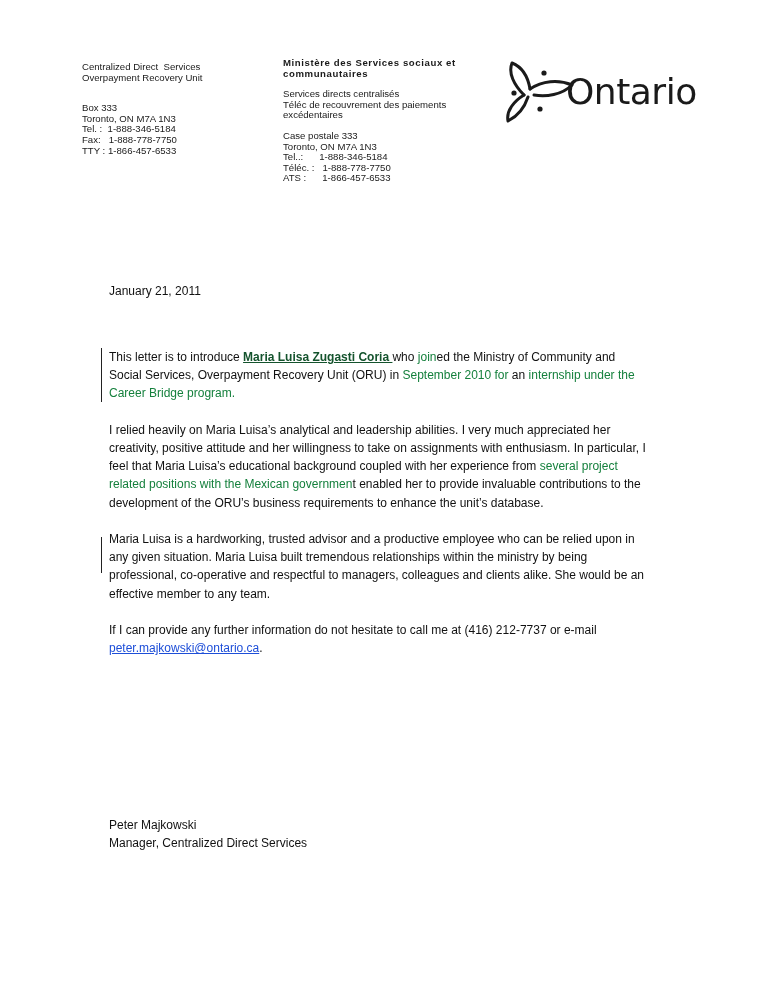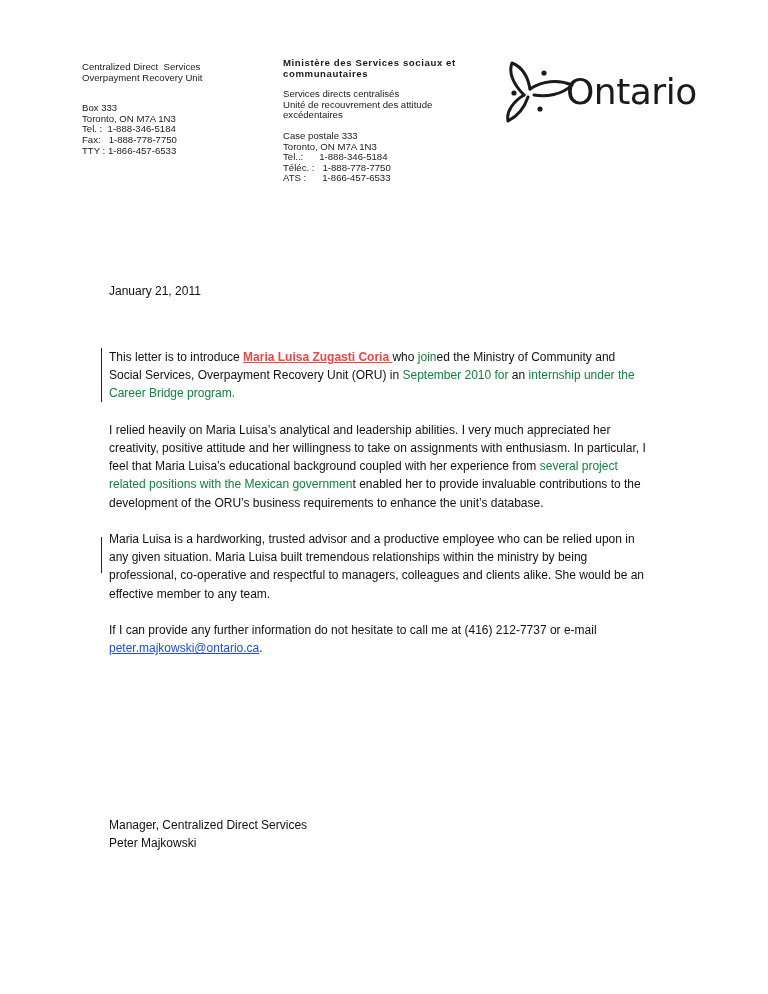--- a/index.html
+++ b/index.html
@@ -10,21 +10,21 @@
   .lh .blk { margin-bottom: 10px; }
   .lh .row { white-space: pre; }
   #lh-en { left: 82px; top: 62px; width: 190px; }
   #lh-fr { left: 283px; top: 58px; width: 200px; }
   #logo { position: absolute; left: 500px; top: 55px; width: 200px; height: 80px; }
   #logo .word { position: absolute; left: 66px; top: 16px; font-size: 36px; font-weight: normal;
                 color: #1a1a1a; letter-spacing: -0.5px; font-family: "DejaVu Sans", sans-serif; }
   .body { position: absolute; left: 109px; width: 540px; font-size: 12px; line-height: 18.2px; color: #111; }
   .body p { margin: 0 0 18.2px 0; }
   .lnk { color: #15803d; }
-  .lnkb { color: #ef4444; text-decoration: underline; font-weight: bold; }
+  .lnkb { color: #14532d; text-decoration: underline; font-weight: bold; }
   .mail { color: #1d4ed8; text-decoration: underline; }
   .revbar { position: absolute; left: 101px; width: 1px; background: #222; }
 </style>
 </head>
 <body>
 
 <div class="lh" id="lh-en">
   <div class="blk">
     <div class="row">Centralized Direct  Services</div>
     <div class="row">Overpayment Recovery Unit</div>
@@ -36,21 +36,21 @@
     <div class="row">Tel. :  1-888-346-5184</div>
     <div class="row">Fax:   1-888-778-7750</div>
     <div class="row">TTY : 1-866-457-6533</div>
   </div>
 </div>
 
 <div class="lh" id="lh-fr">
   <div class="title blk">Ministère  des Services sociaux et communautaires</div>
   <div class="blk">
     <div class="row">Services directs centralisés</div>
-    <div class="row">Unité de recouvrement des attitude</div>
+    <div class="row">Téléc de recouvrement des paiements</div>
     <div class="row">excédentaires</div>
   </div>
   <div>
     <div class="row">Case postale 333</div>
     <div class="row">Toronto, ON M7A 1N3</div>
     <div class="row">Tel..:      1-888-346-5184</div>
     <div class="row">Téléc. :   1-888-778-7750</div>
     <div class="row">ATS :      1-866-457-6533</div>
   </div>
 </div>
@@ -79,15 +79,15 @@
 
 
   <p><span>I relied heavily on Maria Luisa’s analytical and leadership abilities.  I very much appreciated her creativity, positive attitude and her willingness to take on assignments with enthusiasm.  In particular, I feel that Maria Luisa’s educational background coupled with her experience from </span><a class="lnk">several project related positions with the Mexican governmen</a><span>t enabled her to provide invaluable contributions to the development of the ORU’s business requirements to enhance the unit’s database.</span></p>
 
   <p>Maria Luisa is a hardworking, trusted advisor and a productive employee who can be relied upon in any given situation.   Maria Luisa built tremendous relationships within the ministry by being professional, co-operative and respectful to managers, colleagues and clients alike.  She would be an effective member to any team.</p>
 
   <p><span>If I can provide any further information do not hesitate to call me at (416) 212-7737 or e-mail </span><a class="mail">peter.majkowski@ontario.ca</a><span>.</span></p>
 </div>
 
 <div class="body" style="top:816px;">
+  <div>Peter Majkowski</div>
   <div>Manager, Centralized Direct Services</div>
-  <div>Peter Majkowski</div>
 </div>
 
 </body></html>

